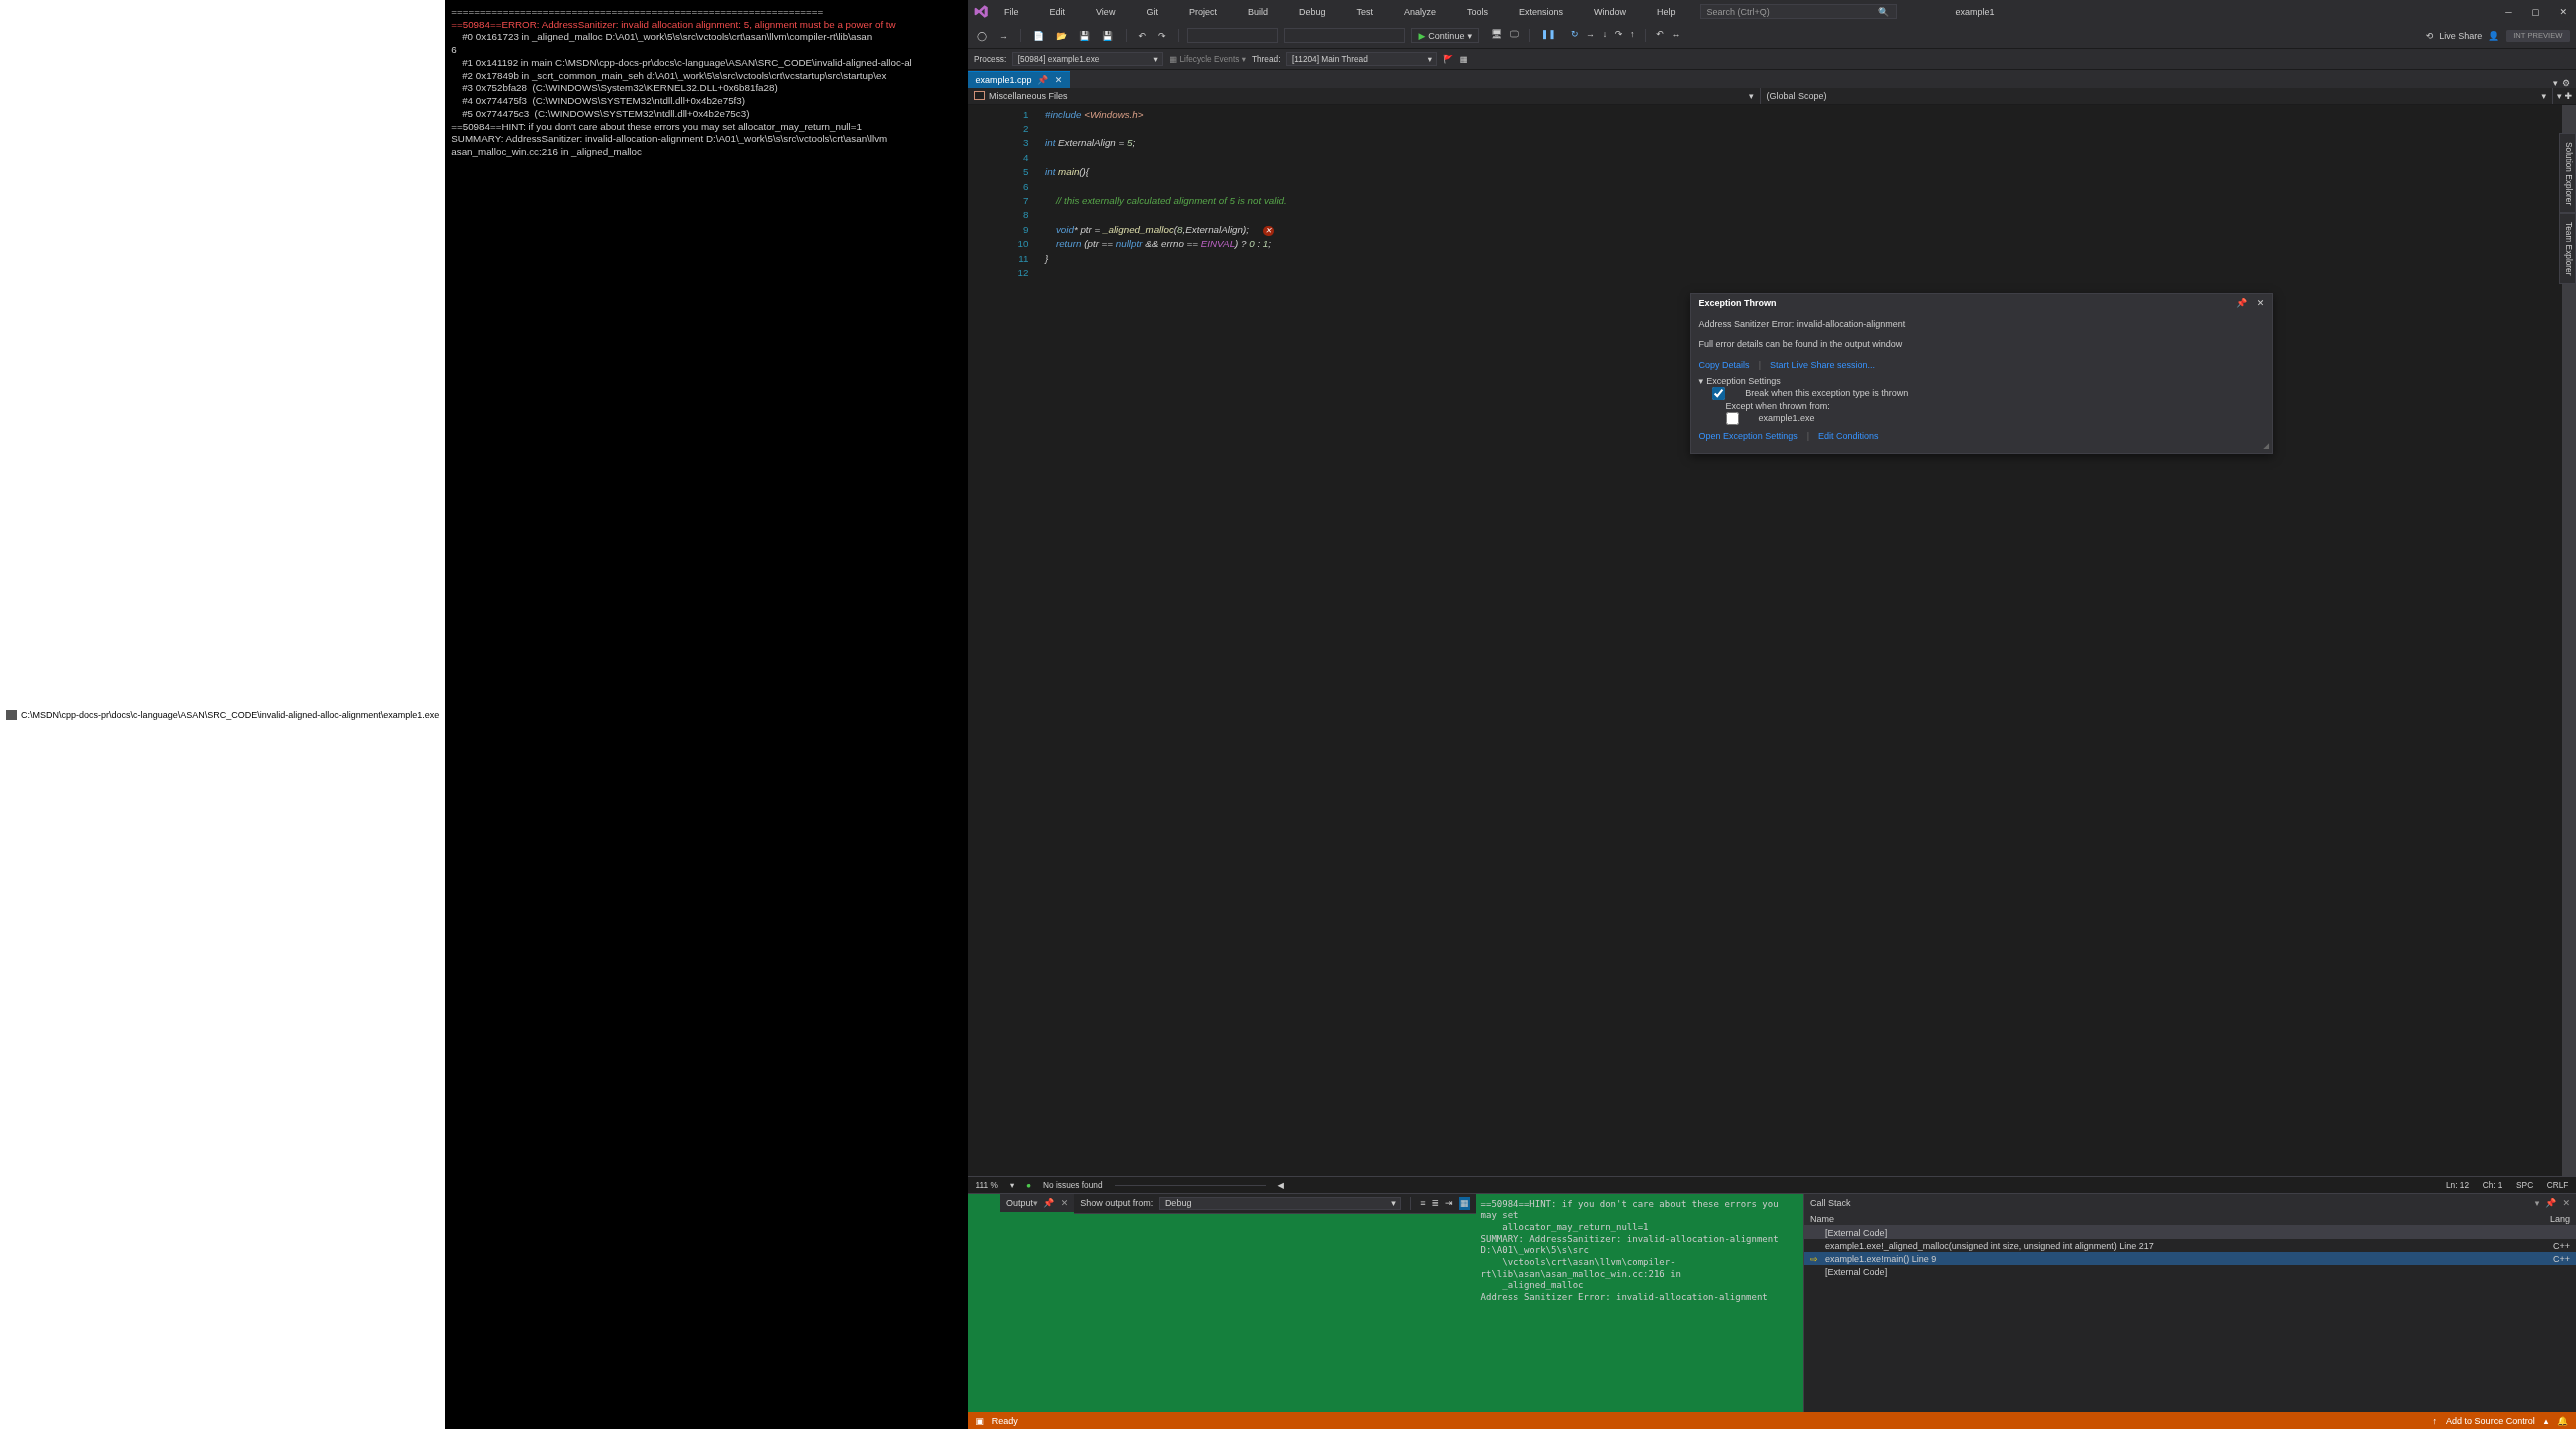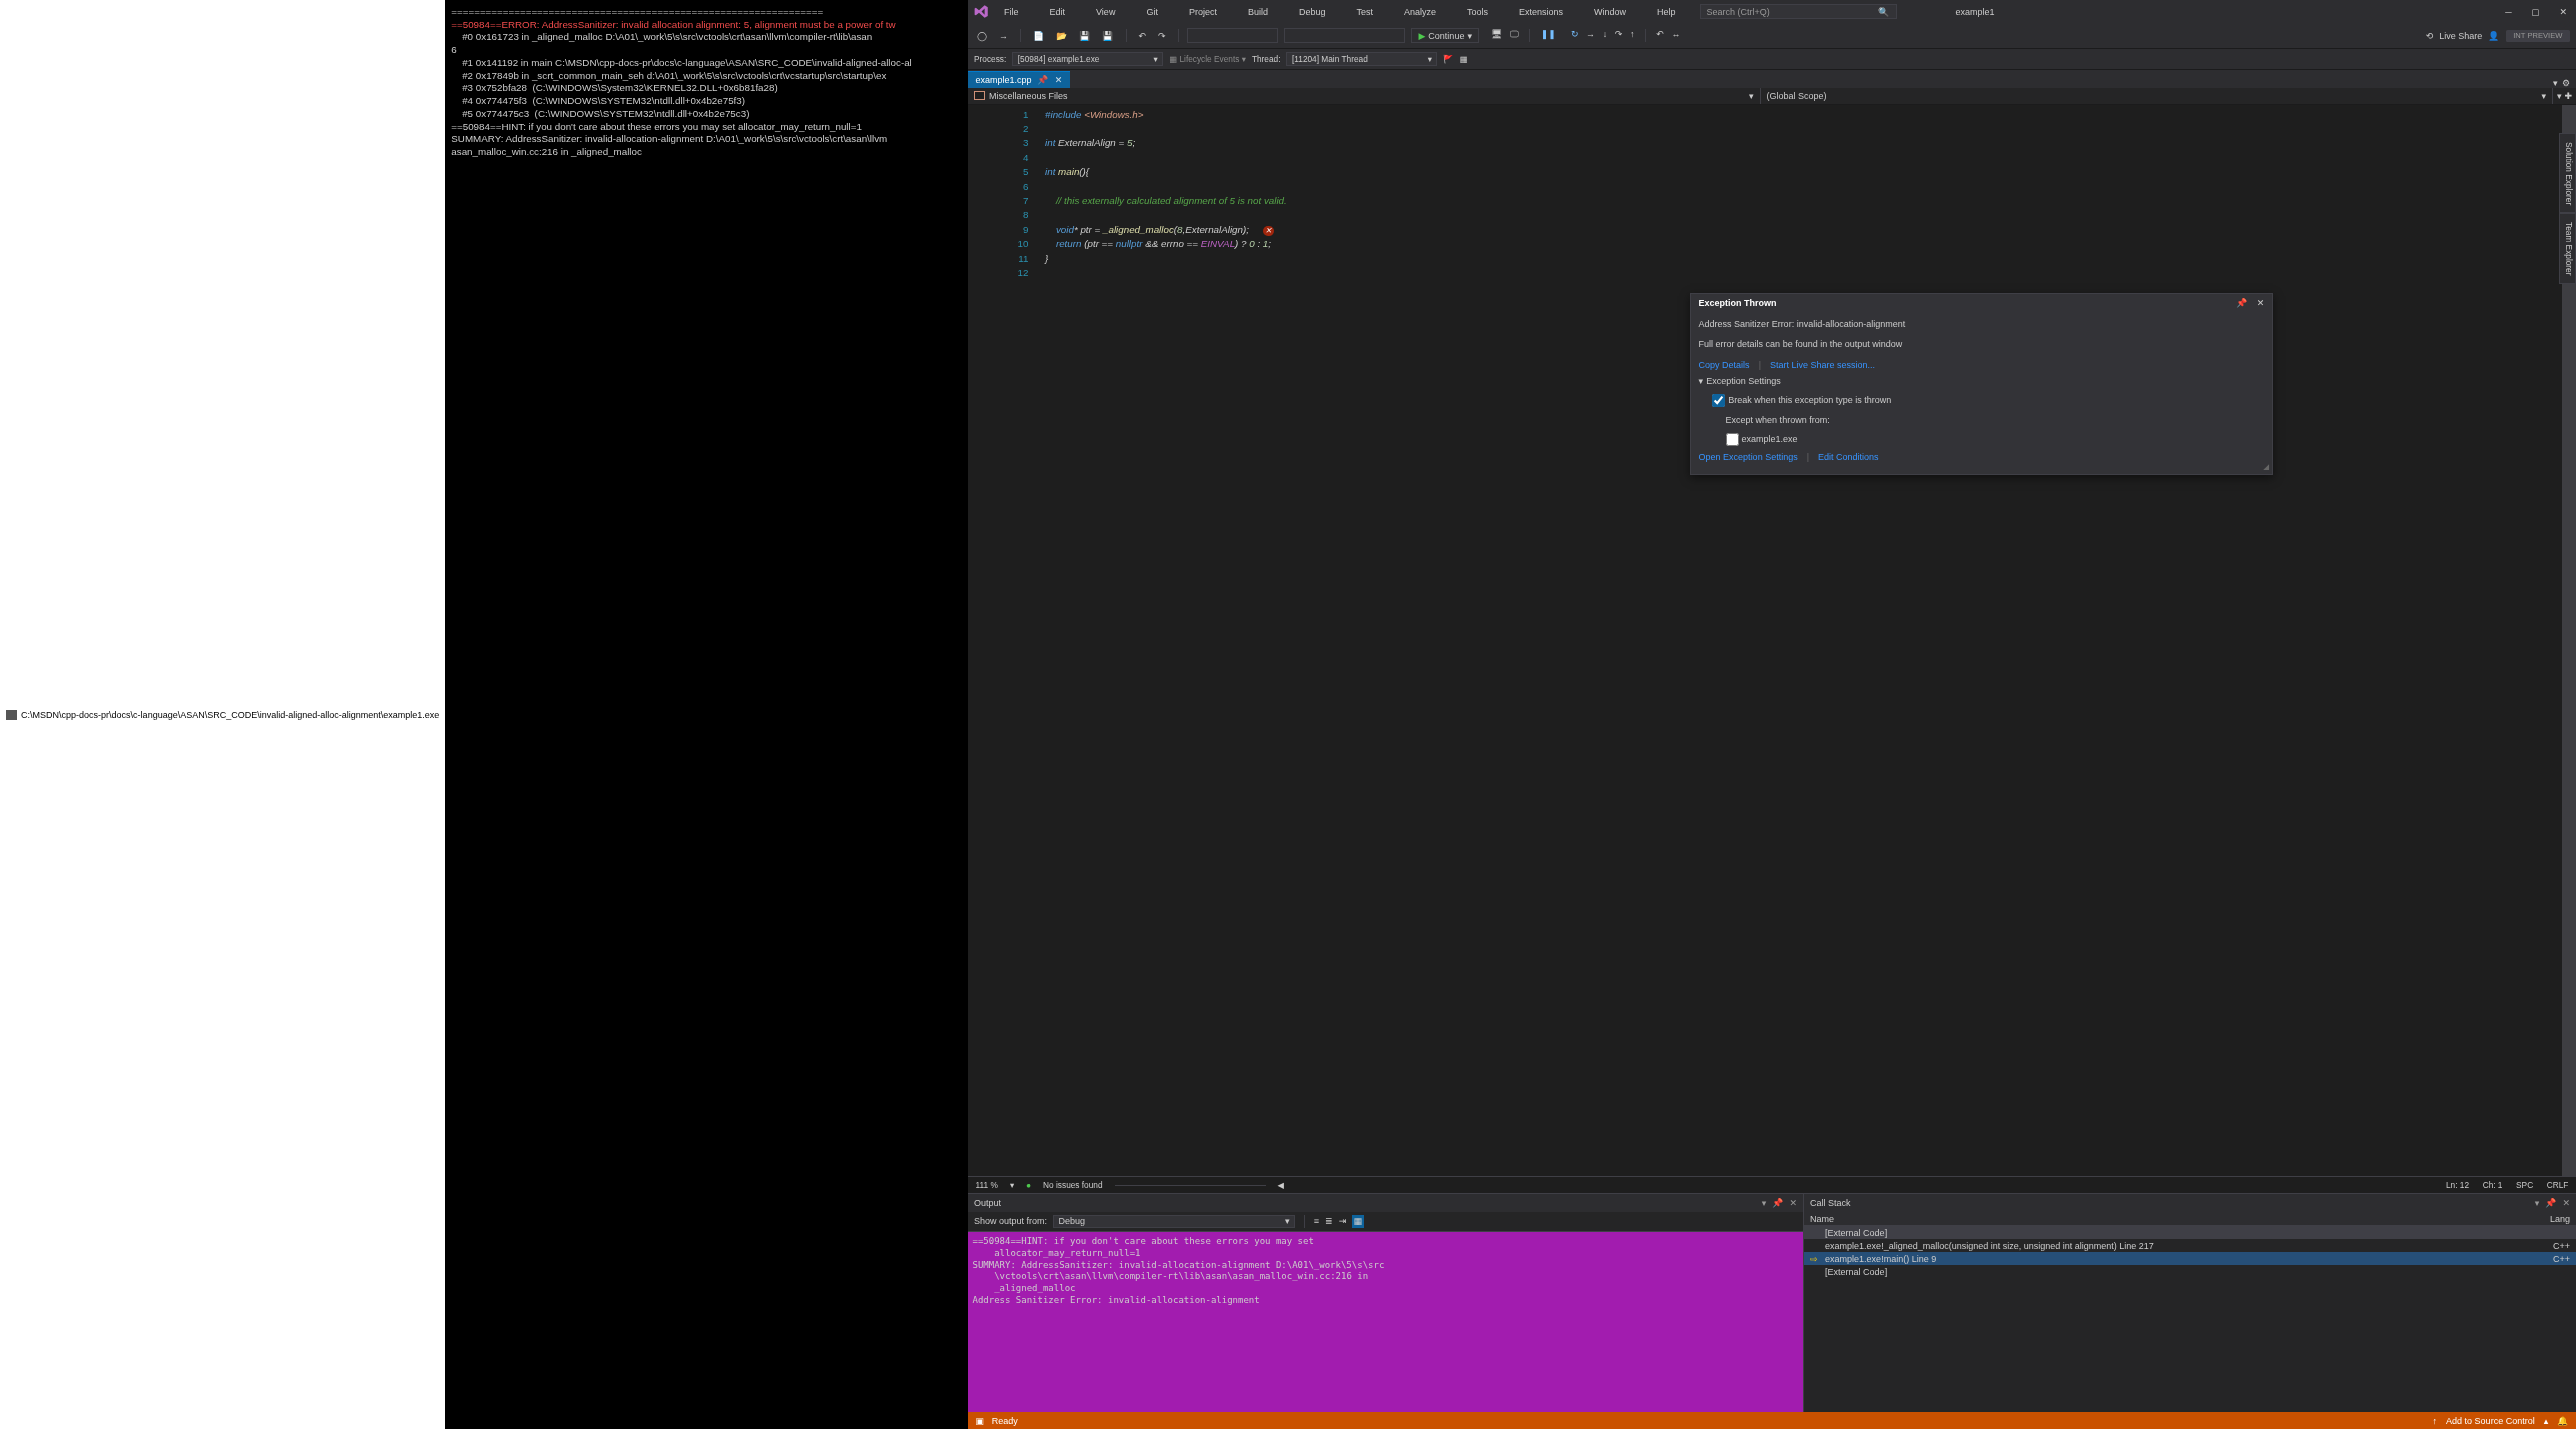--- a/index.html
+++ b/index.html
@@ -64,30 +64,30 @@
 
 .exception-popup { position: absolute; top: 188px; left: 692px; width: 583px; background: #333337; border: 0.8px solid #3f3f46; box-shadow: 0 3px 9px rgba(0,0,0,0.5); }
 .ex-header { display: flex; justify-content: space-between; padding: 4.5px 7.6px; background: #333337; }
 .ex-title { color: #fff; font-weight: 600; }
 .ex-btns { display: flex; gap: 9px; color: #ccc; }
 .ex-body { padding: 6px 7.6px; }
 .ex-msg { color: #ccc; margin-bottom: 10.6px; }
 .ex-links { color: #3794ff; display: flex; gap: 9px; margin: 6px 0; }
 .ex-link { cursor: pointer; }
 .ex-settings-hdr { display: flex; align-items: center; gap: 3px; margin-top: 4.5px; }
-.ex-chk { display: flex; align-items: center; gap: 3px; margin-left: 13.6px; margin-top: 8px; }
+.ex-chk { display: flex; align-items: center; gap: 20px; margin-left: 13.6px; margin-top: 1px; }
 .ex-chk input { accent-color: #0e639c; }
 .ex-resize { position: absolute; right: 3px; bottom: 3px; color: #666; font-size: 7.6px; }
 
 .vs-statusline { height: 16.6px; background: #1e1e1e; border-top: 0.8px solid #3f3f46; display: flex; align-items: center; padding: 0 7.6px; gap: 12px; font-size: 8.3px; }
 .status-ok { color: #4ec94e; }
 .status-right { margin-left: auto; display: flex; gap: 13.6px; }
 
 .vs-bottom { height: 219px; display: flex; border-top: 0.8px solid #3f3f46; }
-.output-panel { flex: 1; background: #a21caf; display: flex; flex-direction: column; border-right: 0.8px solid #3f3f46; }
+.output-panel { flex: 1; background: #15803d; display: flex; border-right: 0.8px solid #3f3f46; padding-left: 32px; }
 .panel-header { height: 18px; background: #2d2d30; display: flex; align-items: center; padding: 0 6px; justify-content: space-between; }
 .panel-title { color: #ccc; }
 .panel-btns { display: flex; gap: 6px; color: #999; }
 .output-toolbar { height: 19.7px; display: flex; align-items: center; padding: 0 6px; gap: 6px; background: #252526; border-bottom: 0.8px solid #3f3f46; }
 .output-select { background: #333337; border: 0.8px solid #3f3f46; padding: 0.8px 4.5px; color: #ccc; min-width: 242px; display: flex; justify-content: space-between; }
 .output-body { flex: 1; padding: 4.5px; font-family: Consolas, monospace; font-size: 9px; color: #ccc; white-space: pre-wrap; line-height: 1.3; overflow: hidden; }
 
 .callstack-panel { width: 772px; background: #252526; display: flex; flex-direction: column; }
 .cs-table-hdr { display: flex; background: #2d2d30; border-bottom: 0.8px solid #3f3f46; padding: 1.5px 6px; }
 .cs-col-name { flex: 1; }

